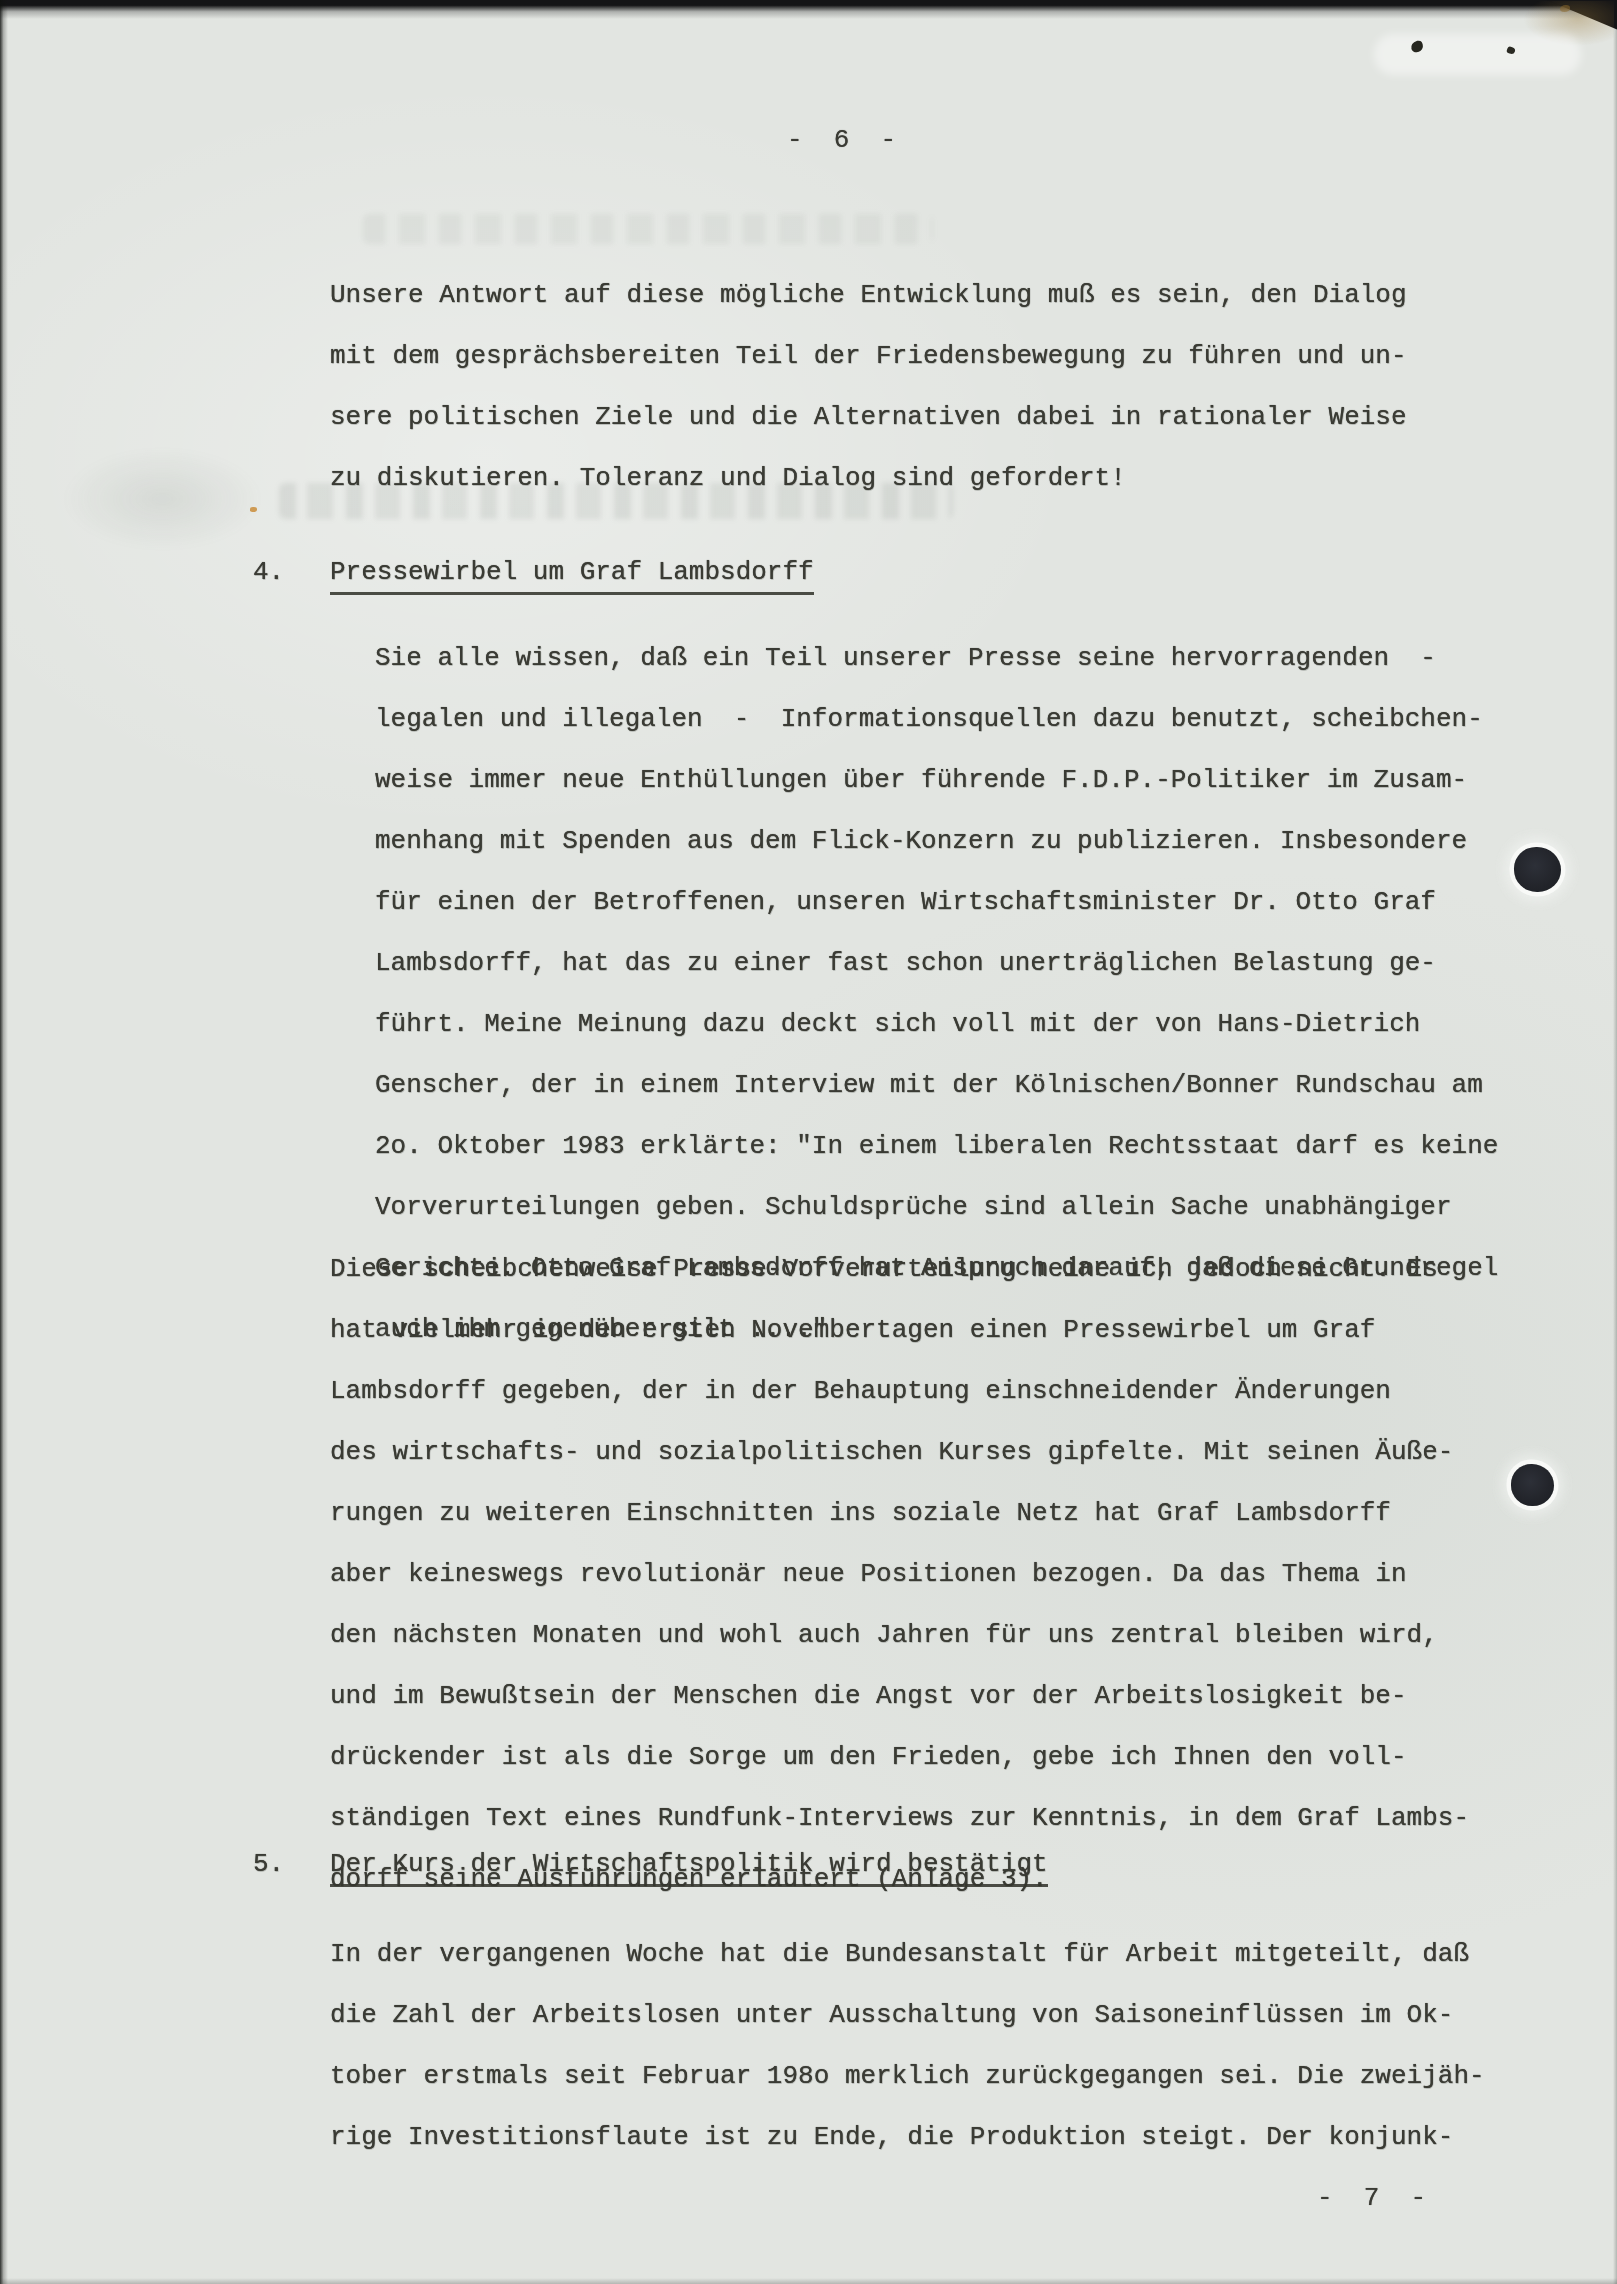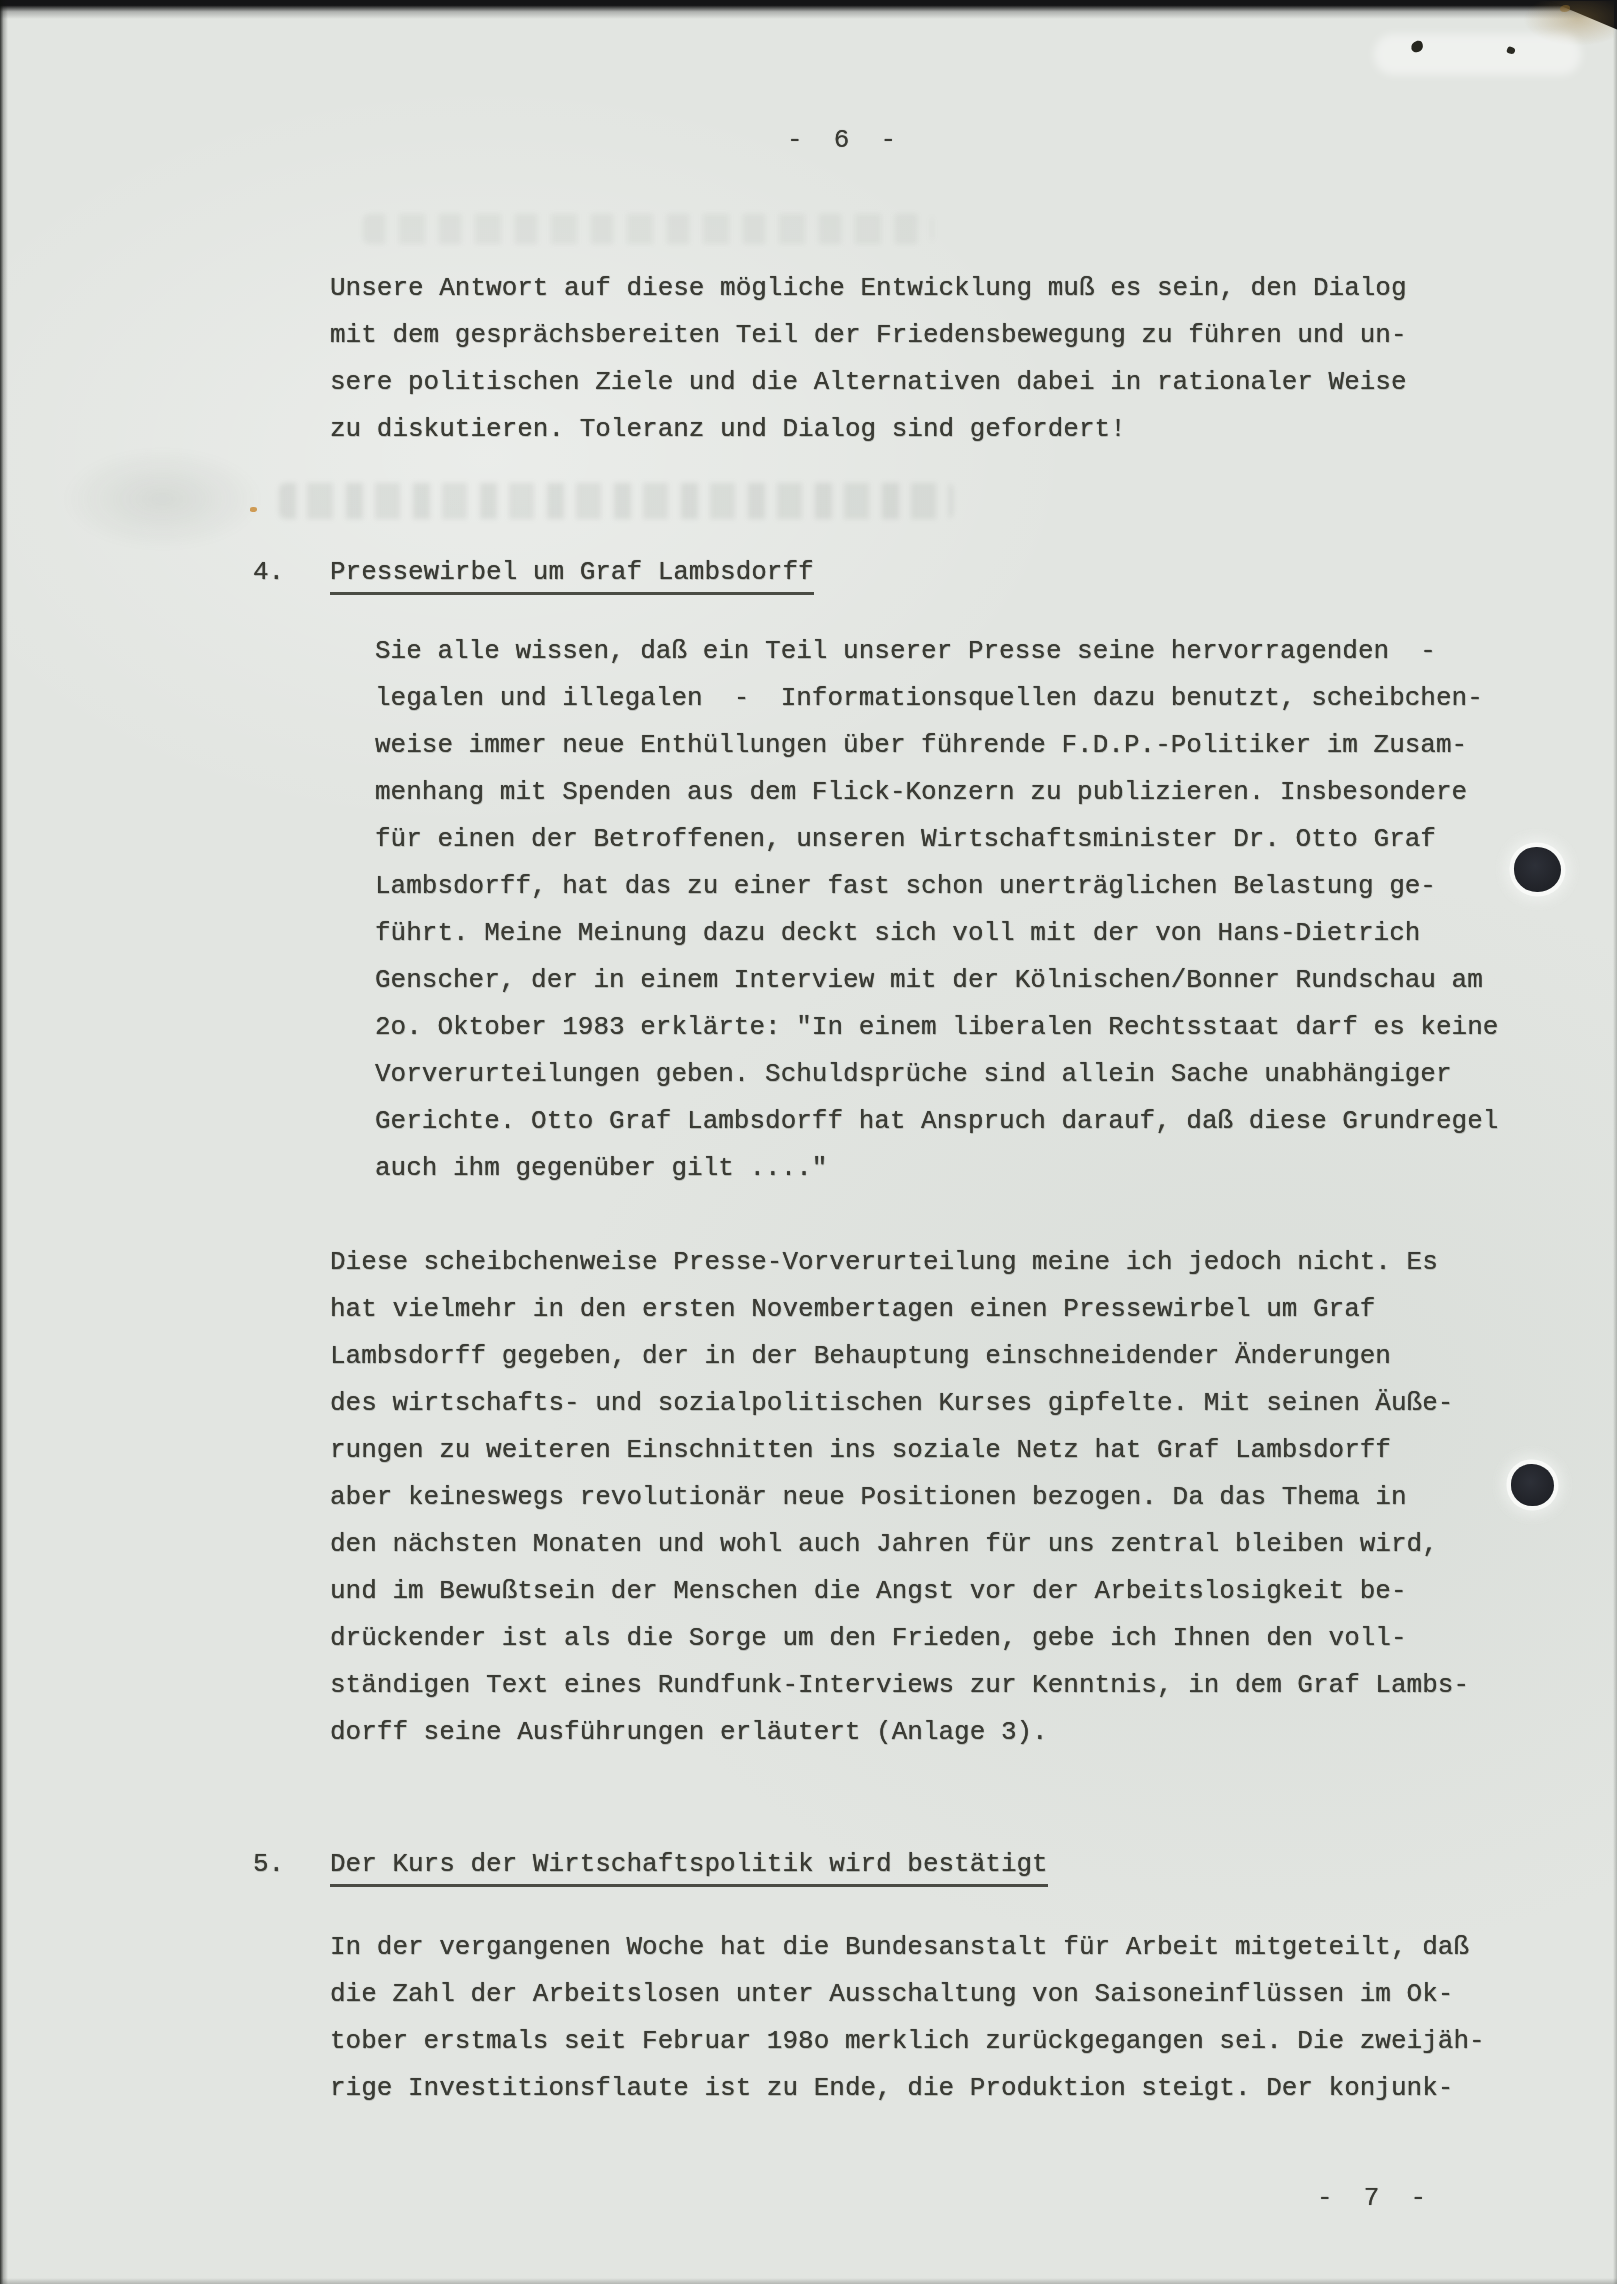--- a/index.html
+++ b/index.html
@@ -15,21 +15,21 @@
       radial-gradient(972px 616px at 30% 20%, rgba(255,255,255,0.30), rgba(255,255,255,0) 62%),
       radial-gradient(1102px 842px at 78% 62%, rgba(186,195,188,0.22), rgba(186,195,188,0) 65%),
       radial-gradient(170% 120% at 50% 45%, rgba(0,0,0,0) 70%, rgba(60,65,60,0.09) 100%),
       #e2e5e1;
   }
 
   .txt {
     position: absolute;
     left: 330px;
     font-size: 26px;
-    line-height: 47px;
+    line-height: 61px;
     letter-spacing: 0px;
     white-space: pre-wrap;
     width: 1231px;
     margin: 0;
     text-shadow: 0 0 0.8px rgba(47,48,42,0.85), 0.6px 0.6px 0 rgba(47,48,42,0.18);
   }
 
   .pagenum {
     position: absolute;
     font-size: 26px;

